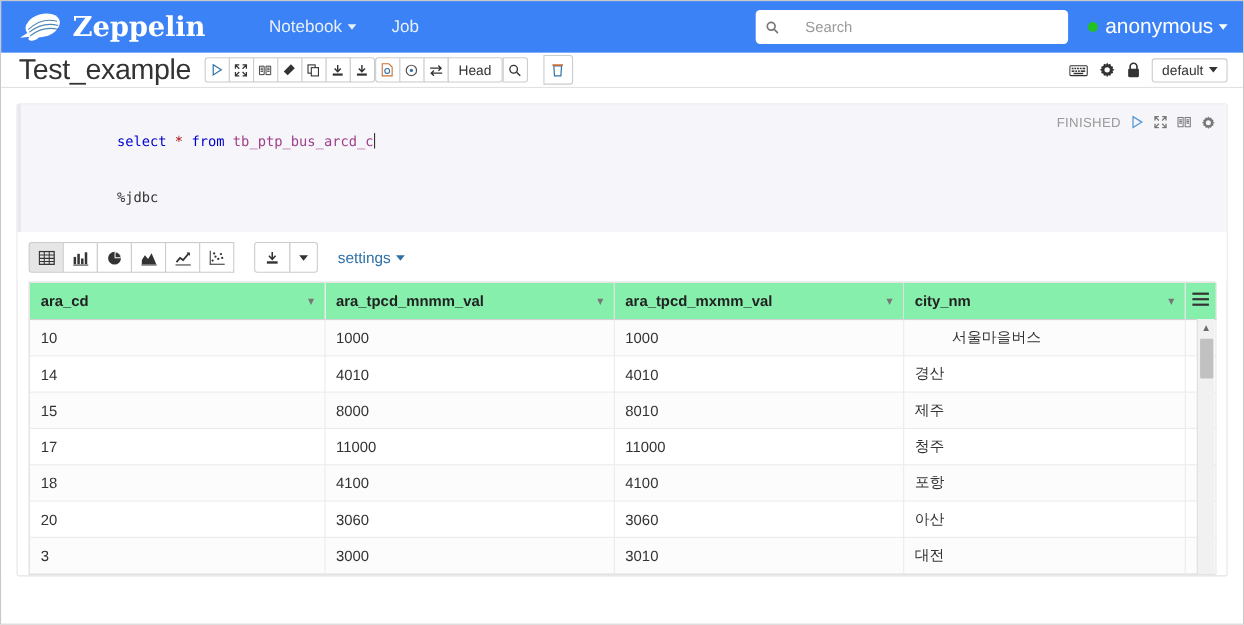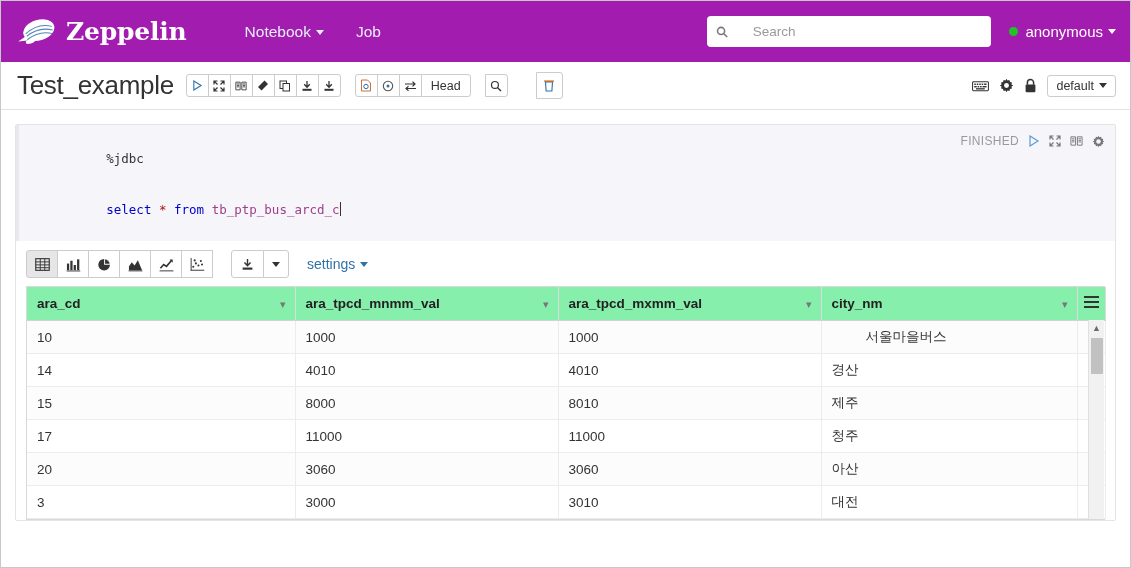--- a/index.html
+++ b/index.html
@@ -11,22 +11,22 @@
   .screen {
     position: relative;
     width: 1131px; height: 568px;
     overflow: hidden;
     background: #ffffff;
     border: 1px solid #c8c8c8;
   }
 
   
   .navbar {
-    height: 61px;
-    background: #a21caf;
+    height: 47px;
+    background: #3b82f6;
     display: flex;
     align-items: center;
     padding: 0 14px;
     position: relative;
   }
   .brand {
     display: flex; align-items: center;
     margin-right: 42px;
     cursor: pointer;
   }
@@ -84,45 +84,45 @@
   .status-dot {
     width: 9px; height: 9px;
     border-radius: 50%;
     background: #23c223;
     display: inline-block;
     margin-right: 7px;
   }
   .user-menu {
     display: flex; align-items: center;
     color: #ffffff;
-    font-size: 15px;
+    font-size: 19px;
     cursor: pointer;
     white-space: nowrap;
   }
 
   
   .note-header {
-    height: 48px;
+    height: 32px;
     display: flex;
     align-items: center;
     padding: 0 14px 0 16px;
     border-bottom: 1px solid #e2e2e2;
     position: relative;
     background: #fff;
   }
   .note-title {
     font-size: 26px;
     color: #333333;
     font-weight: normal;
     margin-right: 12px;
     white-space: nowrap;
     letter-spacing: -0.3px;
     cursor: pointer;
   }
-  .btn-group { display: flex; margin-right: 14px; }
+  .btn-group { display: flex; }
   .tbtn {
     min-width: 23px; height: 23px;
     border: 1px solid #ccc;
     background: #fff;
     margin-left: -1px;
     display: flex;
     align-items: center;
     justify-content: center;
     cursor: pointer;
     font-size: 11px;
@@ -488,24 +488,24 @@
         <i class="caret-down" style="color:#333;"></i>
       </div>
     </div>
   </div>
 
   <div class="note-body">
     <div class="paragraph">
 
       <div class="editor-row">
         <div class="code-line">
+          <span class="tok-kw">select</span><span> </span><span class="tok-op">*</span><span> </span><span class="tok-kw">from</span><span> </span><span class="tok-id">tb_ptp_bus_arcd_c</span><span class="caret-bar"></span>
+        </div>
+        <div class="code-line">
           <span class="tok-magic">%jdbc</span>
-        </div>
-        <div class="code-line">
-          <span class="tok-kw">select</span><span> </span><span class="tok-op">*</span><span> </span><span class="tok-kw">from</span><span> </span><span class="tok-id">tb_ptp_bus_arcd_c</span><span class="caret-bar"></span>
         </div>
 
         <div class="para-status">
           <span class="status-text">FINISHED</span>
           <span class="pico">
             <svg width="12" height="12" viewBox="0 0 12 12">
               <path d="M2 1 L10 6 L2 11 Z" fill="none" stroke="#5b9bd5" stroke-width="1.2"></path>
             </svg>
           </span>
           <span class="pico">
@@ -664,20 +664,27 @@
                 <td class="menu-col"></td>
               </tr>
               <tr>
                 <td style="width: 268px;">17</td>
                 <td style="width: 263px;">11000</td>
                 <td style="width: 263px;">11000</td>
                 <td style="width: 256px;">청주</td>
                 <td class="menu-col"></td>
               </tr>
               <tr>
+                <td style="width: 268px;">18</td>
+                <td style="width: 263px;">4100</td>
+                <td style="width: 263px;">4100</td>
+                <td style="width: 256px;">포항</td>
+                <td class="menu-col"></td>
+              </tr>
+              <tr>
                 <td style="width: 268px;">20</td>
                 <td style="width: 263px;">3060</td>
                 <td style="width: 263px;">3060</td>
                 <td style="width: 256px;">아산</td>
                 <td class="menu-col"></td>
               </tr>
               <tr>
                 <td style="width: 268px;">3</td>
                 <td style="width: 263px;">3000</td>
                 <td style="width: 263px;">3010</td>

